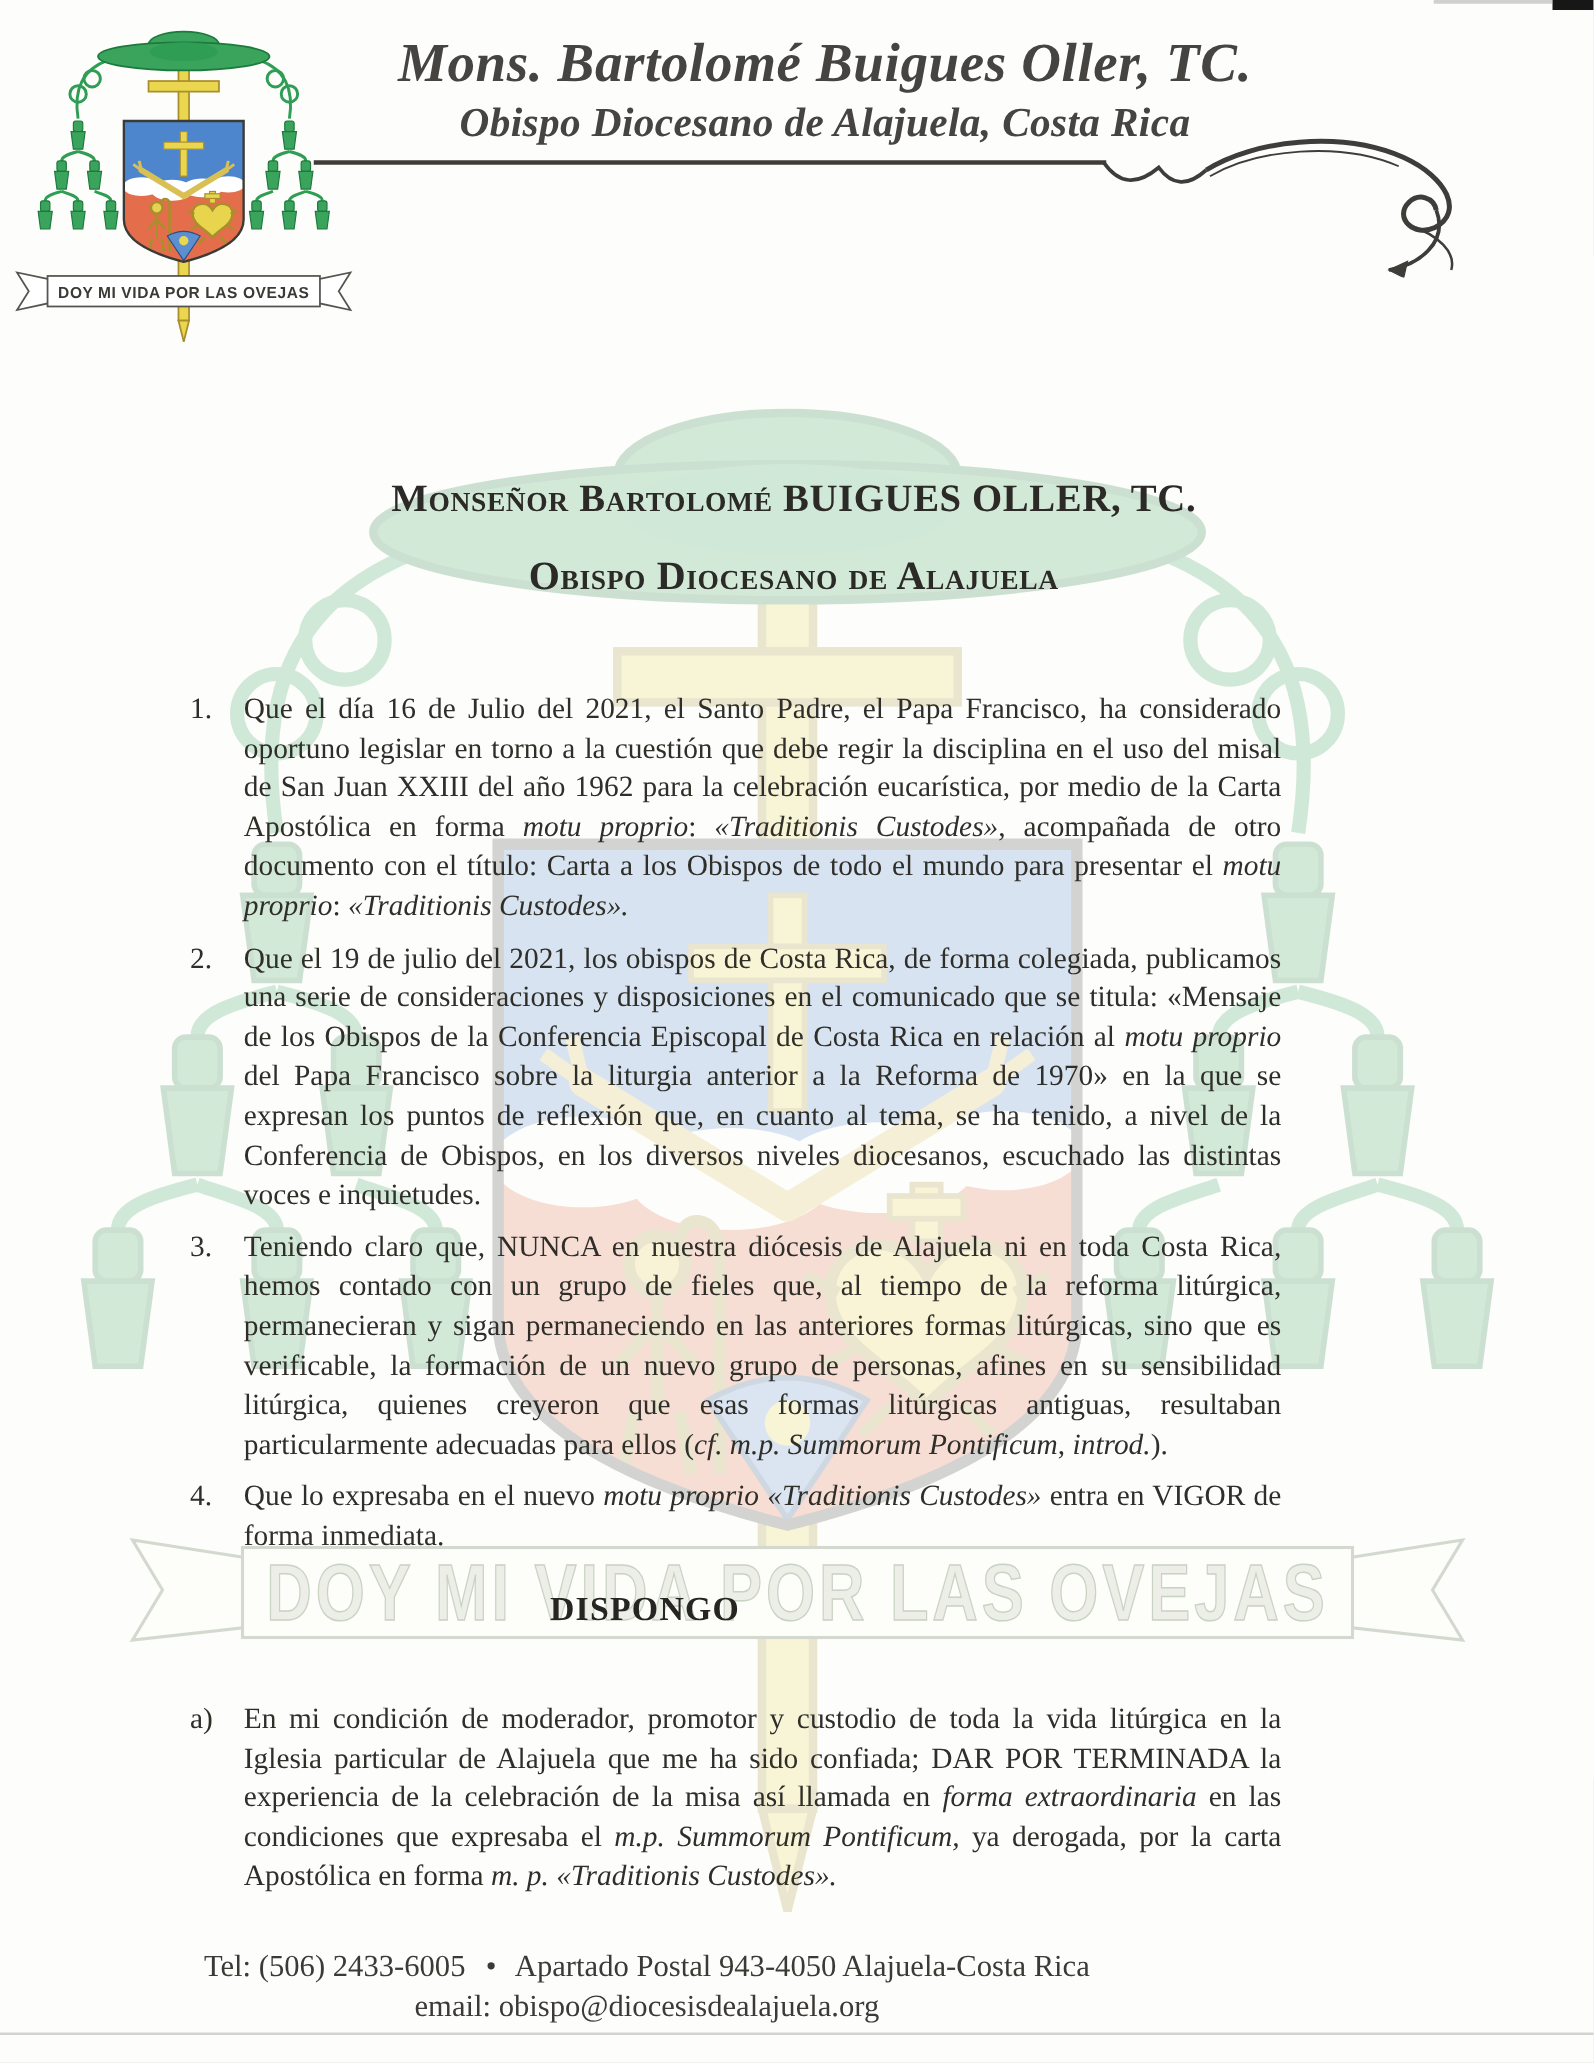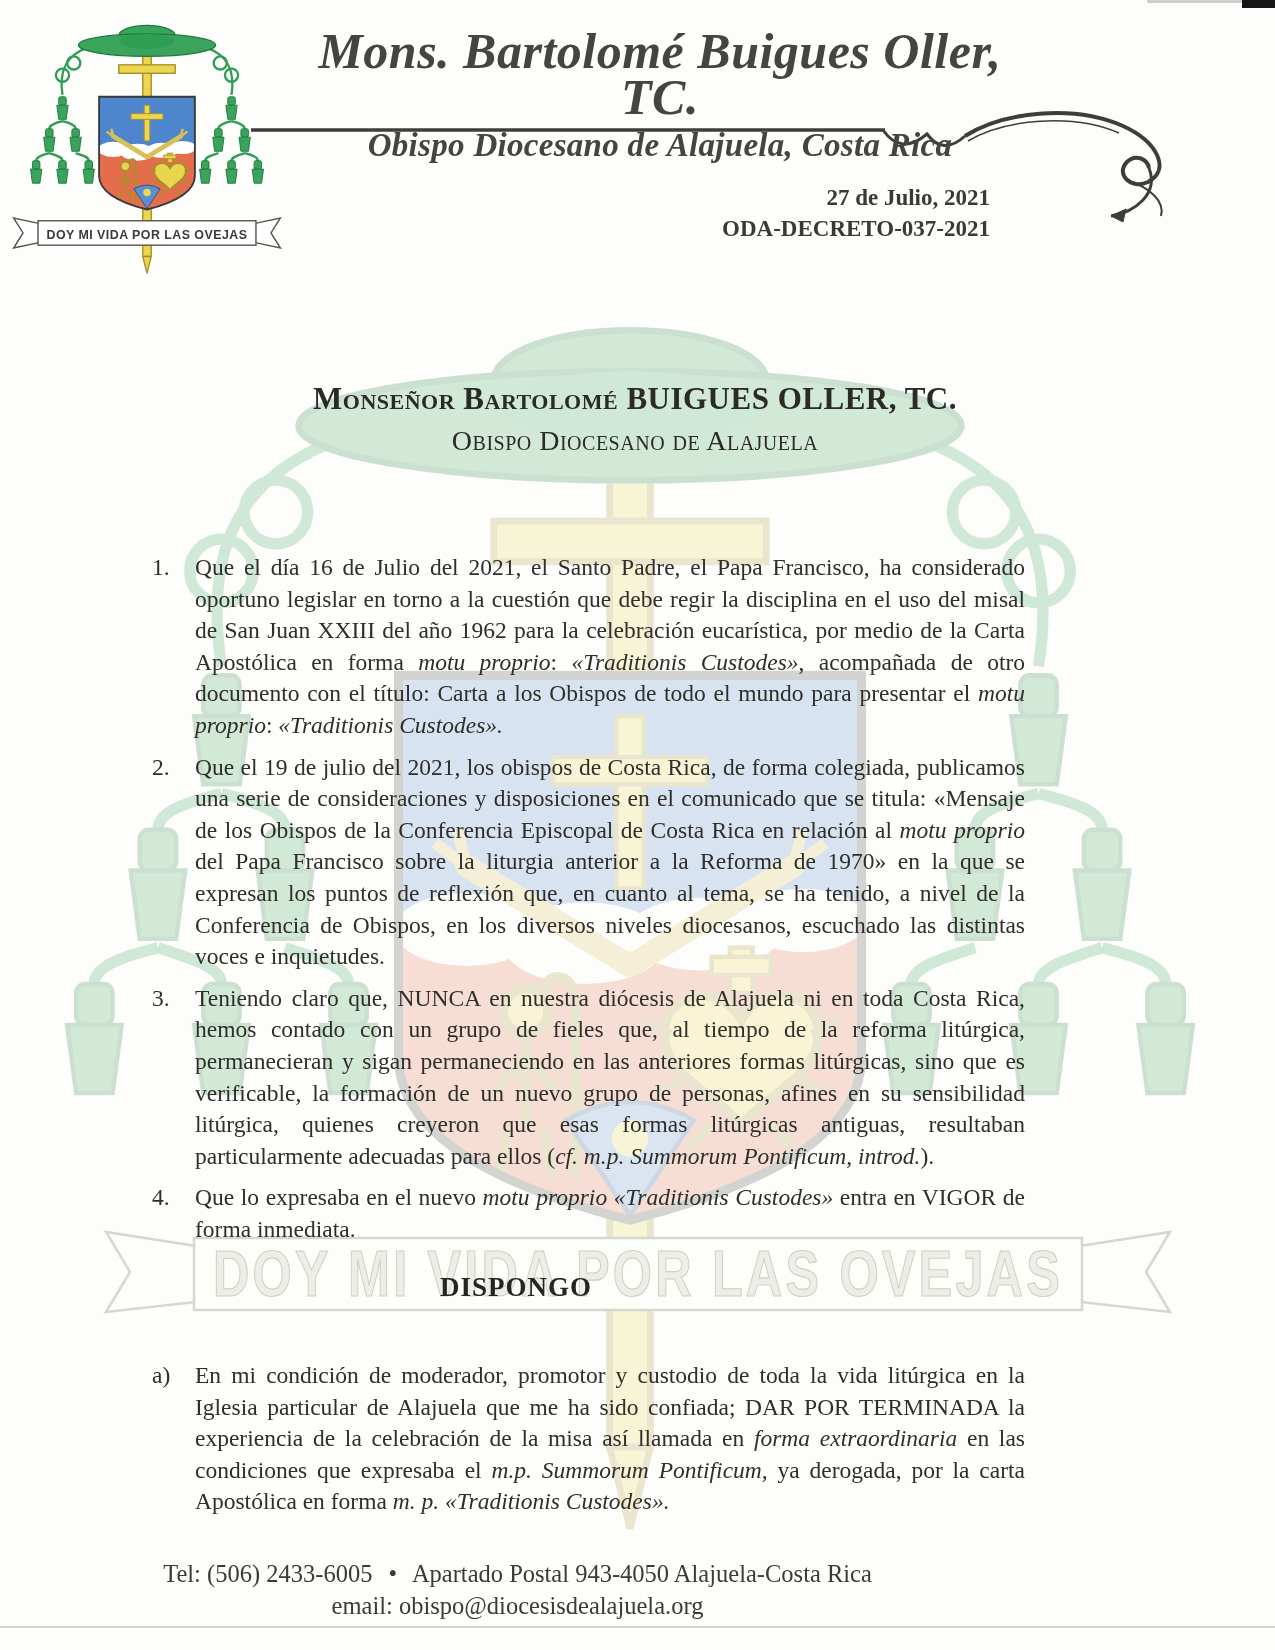--- a/index.html
+++ b/index.html
@@ -17,29 +17,29 @@
   .artifact-tr2{position:absolute;top:0;right:33px;width:95px;height:3px;background:#9a9a96;opacity:.45;}
   .scan-line{position:absolute;top:1626px;left:0;width:1275px;height:2px;background:#c8c8c4;opacity:.8;}
 
   
   .wm-arms{position:absolute;left:-51px;top:285px;width:1362px;height:1271px;opacity:.21;z-index:0;}
   .wm-banner{position:absolute;left:92px;top:1212px;width:1092px;height:108px;z-index:0;}
 
   
   .coat-small{position:absolute;left:6px;top:16px;width:282px;height:263px;z-index:2;}
   .lh-text{position:absolute;left:295px;top:28px;width:730px;text-align:center;z-index:2;color:#454440;}
-  .lh-name{font-size:50px;line-height:46px;font-weight:bold;font-style:italic;letter-spacing:.5px;}
+  .lh-name{font-size:44px;line-height:46px;font-weight:bold;font-style:italic;letter-spacing:.5px;}
   .lh-title{font-size:33px;line-height:42px;font-weight:bold;font-style:italic;margin-top:4px;letter-spacing:.3px;}
   .rule-svg{position:absolute;left:243px;top:110px;width:980px;height:112px;z-index:1;}
   .date-block{position:absolute;top:182px;right:285px;text-align:right;font-size:23px;font-weight:600;line-height:31px;color:#3a3934;z-index:2;}
 
   
   .doc-heading{position:absolute;left:120px;top:366px;width:1030px;text-align:center;color:#2b2a26;z-index:2;}
   .doc-heading .h1{font-size:31px;font-weight:bold;font-variant:small-caps;letter-spacing:.5px;line-height:34px;margin-top:16px;}
-  .doc-heading .h2{font-size:28px;font-weight:normal;font-variant:small-caps;letter-spacing:.5px;line-height:33px;margin-top:8px;}
+  .doc-heading .h2{font-size:32px;font-weight:bold;font-variant:small-caps;letter-spacing:.5px;line-height:33px;margin-top:28px;}
   .doc-heading .h3{font-size:28px;font-weight:bold;font-variant:small-caps;letter-spacing:.5px;line-height:31px;margin-top:22px;}
 
   
   .c-list{position:absolute;left:152px;top:552px;width:873px;z-index:2;}
   .d-list{position:absolute;left:152px;top:1360px;width:873px;z-index:2;}
   .item{display:flex;margin-bottom:10px;font-size:23.5px;line-height:31.6px;}
   .marker{width:43px;flex:none;}
   .itext{flex:1;text-align:justify;}
 
   .dispongo{position:absolute;left:0;top:1272px;width:1032px;text-align:center;
@@ -201,24 +201,20 @@
     <path d="M640,20 q18,26 44,4 q16,22 38,2" stroke="#3e3d39" stroke-width="3" fill="none" data-name="flourish-scallops"></path>
     <g data-name="flourish-ornament" stroke="#3e3d39" fill="none">
       <path d="M722,26 C760,2 830,-6 880,16 C915,32 928,60 905,72 C888,80 872,64 884,52 C892,44 904,48 906,58" stroke-width="4"></path>
       <path d="M725,31 C762,9 830,3 876,23" stroke-width="1.5"></path>
       <path d="M906,58 C916,84 892,102 868,106" stroke-width="3"></path>
       <path d="M884,70 C908,78 922,92 918,106" stroke-width="2"></path>
       <path d="M868,106 l15,-7 l-3,13 z" stroke-width="1" fill="#3e3d39"></path>
     </g>
   </svg>
 
-  <div class="date-block" data-name="date-reference-block">
-    <div data-name="document-date">27 de Julio, 2021</div>
-    <div data-name="document-reference">ODA-DECRETO-037-2021</div>
-  </div>
 
   <div class="doc-heading" data-name="document-heading">
     <div class="h1" data-name="heading-bishop-name">Monseñor Bartolomé BUIGUES OLLER, TC.</div>
     <div class="h2" data-name="heading-bishop-title">Obispo Diocesano de Alajuela</div>
   </div>
 
   <div class="c-list" data-name="considerando-list">
     <div class="item" data-name="considerando-item-1">
       <span class="marker" data-name="item-marker">1.</span>
       <div class="itext" data-name="item-text"><span>Que el día 16 de Julio del 2021, el Santo Padre, el Papa Francisco, ha considerado oportuno legislar en torno a la cuestión que debe regir la disciplina en el uso del misal de San Juan XXIII del año 1962 para la celebración eucarística, por medio de la Carta Apostólica en forma </span><span class="i">motu proprio</span><span>: </span><span class="b i">«Traditionis Custodes»</span><span class="b">, acompañada de otro documento con el título: Carta a los Obispos de todo el mundo para presentar el </span><span class="b i">motu proprio</span><span class="b">: </span><span class="b i">«Traditionis Custodes».</span></div>

